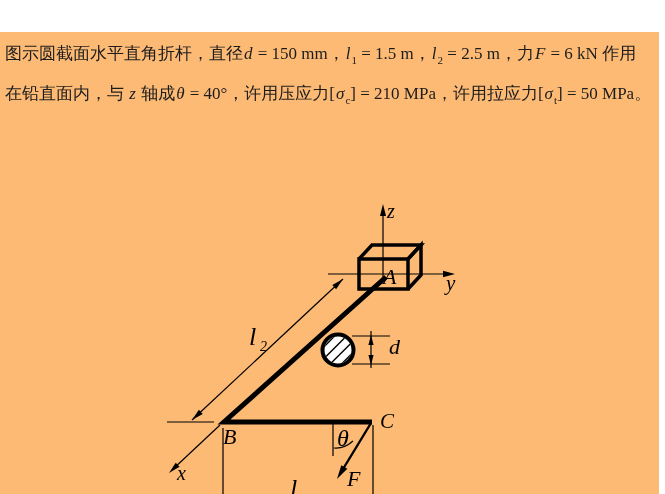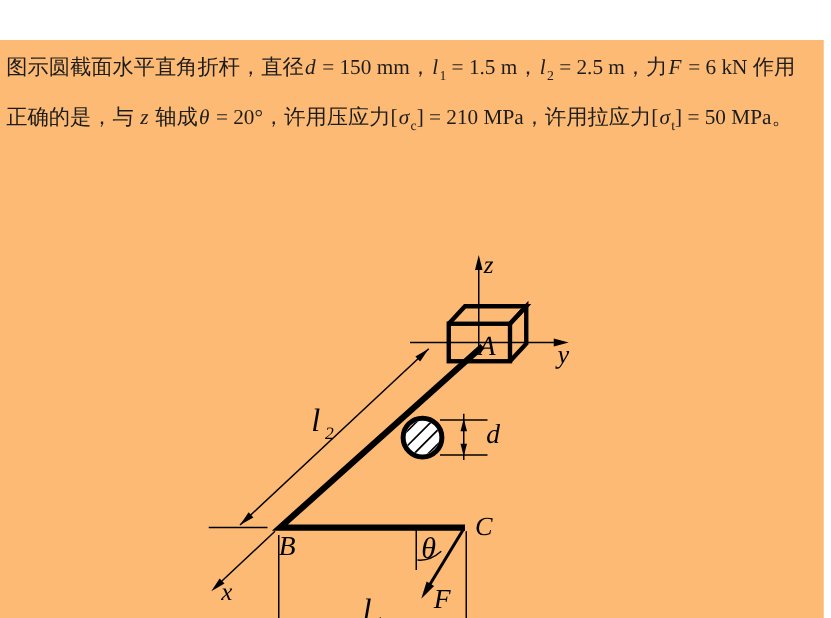--- a/index.html
+++ b/index.html
@@ -50,21 +50,21 @@
   .head  { fill: #000; stroke: none; }
   .lbl   { font-family: "Liberation Serif", serif; font-style: italic; fill: #000; }
 </style>
 </head>
 <body>
 
 <div id="page">
 
   <div id="problem-text">
     <div class="p-line"><span>图示圆截面水平直角折杆，直径</span><span class="var">d</span><span> = 150 mm，</span><span class="var">l</span><span class="sub">1</span><span> = 1.5 m，</span><span class="var">l</span><span class="sub">2</span><span> = 2.5 m，力</span><span class="var">F</span><span> = 6 kN 作用</span></div>
-    <div class="p-line"><span>正确的是，与 </span><span class="var">z</span><span> 轴成</span><span class="var">θ</span><span> = 20°，许用压应力[</span><span class="var">σ</span><span class="sub">c</span><span>] = 210 MPa，许用拉应力[</span><span class="var">σ</span><span class="sub">t</span><span>] = 50 MPa。</span></div>
+    <div class="p-line"><span>在铅直面内，与 </span><span class="var">z</span><span> 轴成</span><span class="var">θ</span><span> = 40°，许用压应力[</span><span class="var">σ</span><span class="sub">c</span><span>] = 210 MPa，许用拉应力[</span><span class="var">σ</span><span class="sub">t</span><span>] = 50 MPa。</span></div>
   </div>
 
   <svg id="figure-svg" width="665" height="494" viewBox="0 0 665 494">
 
     <defs>
       <clipPath id="section-clip">
           <circle cx="338" cy="318" r="13.5"></circle>
         </clipPath>
     </defs>
 

